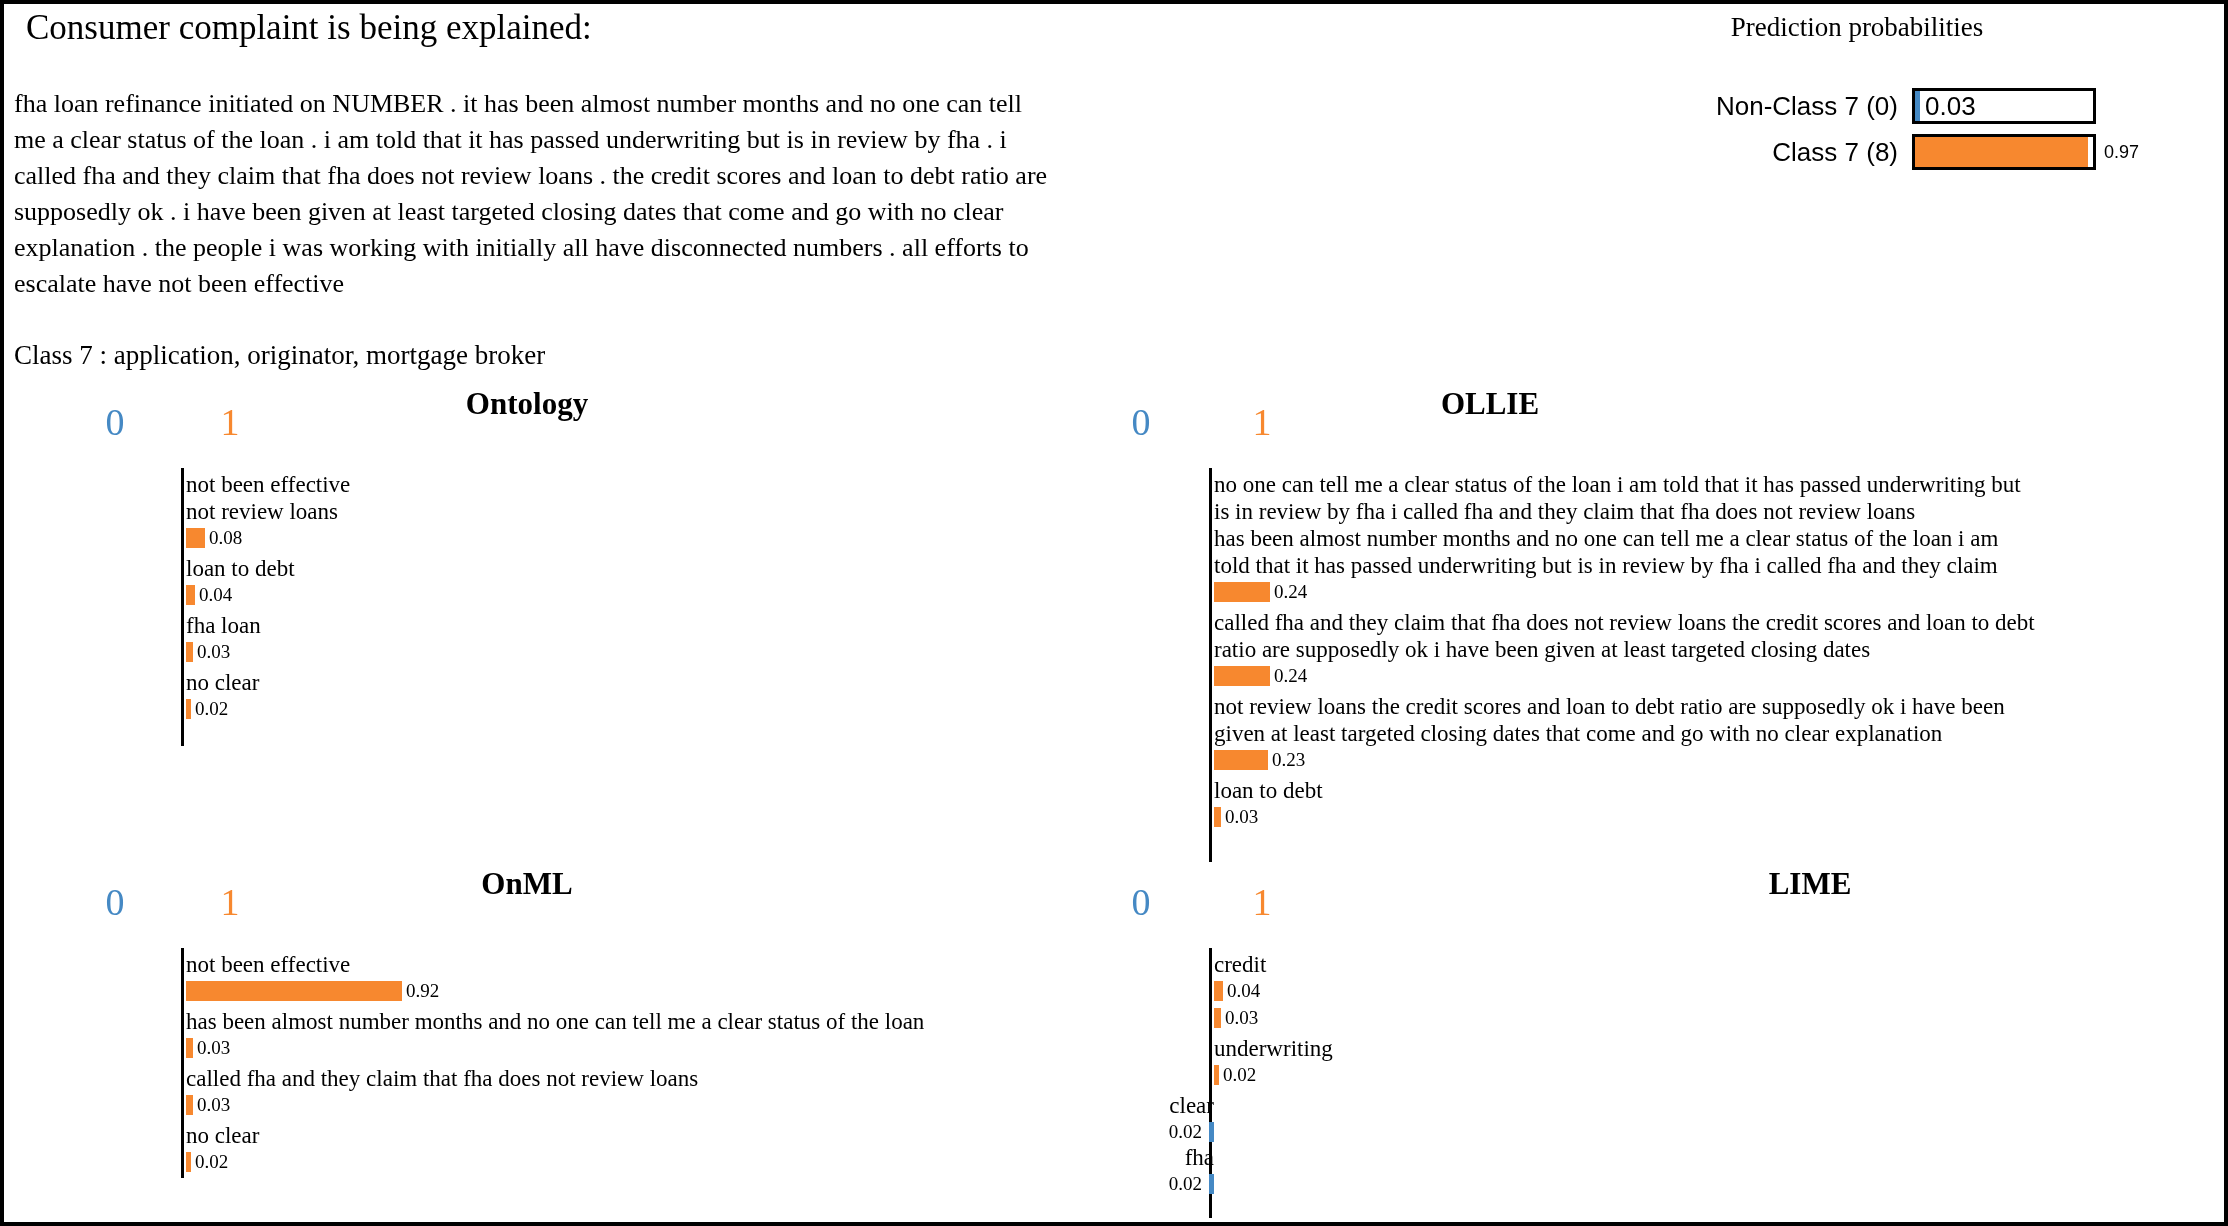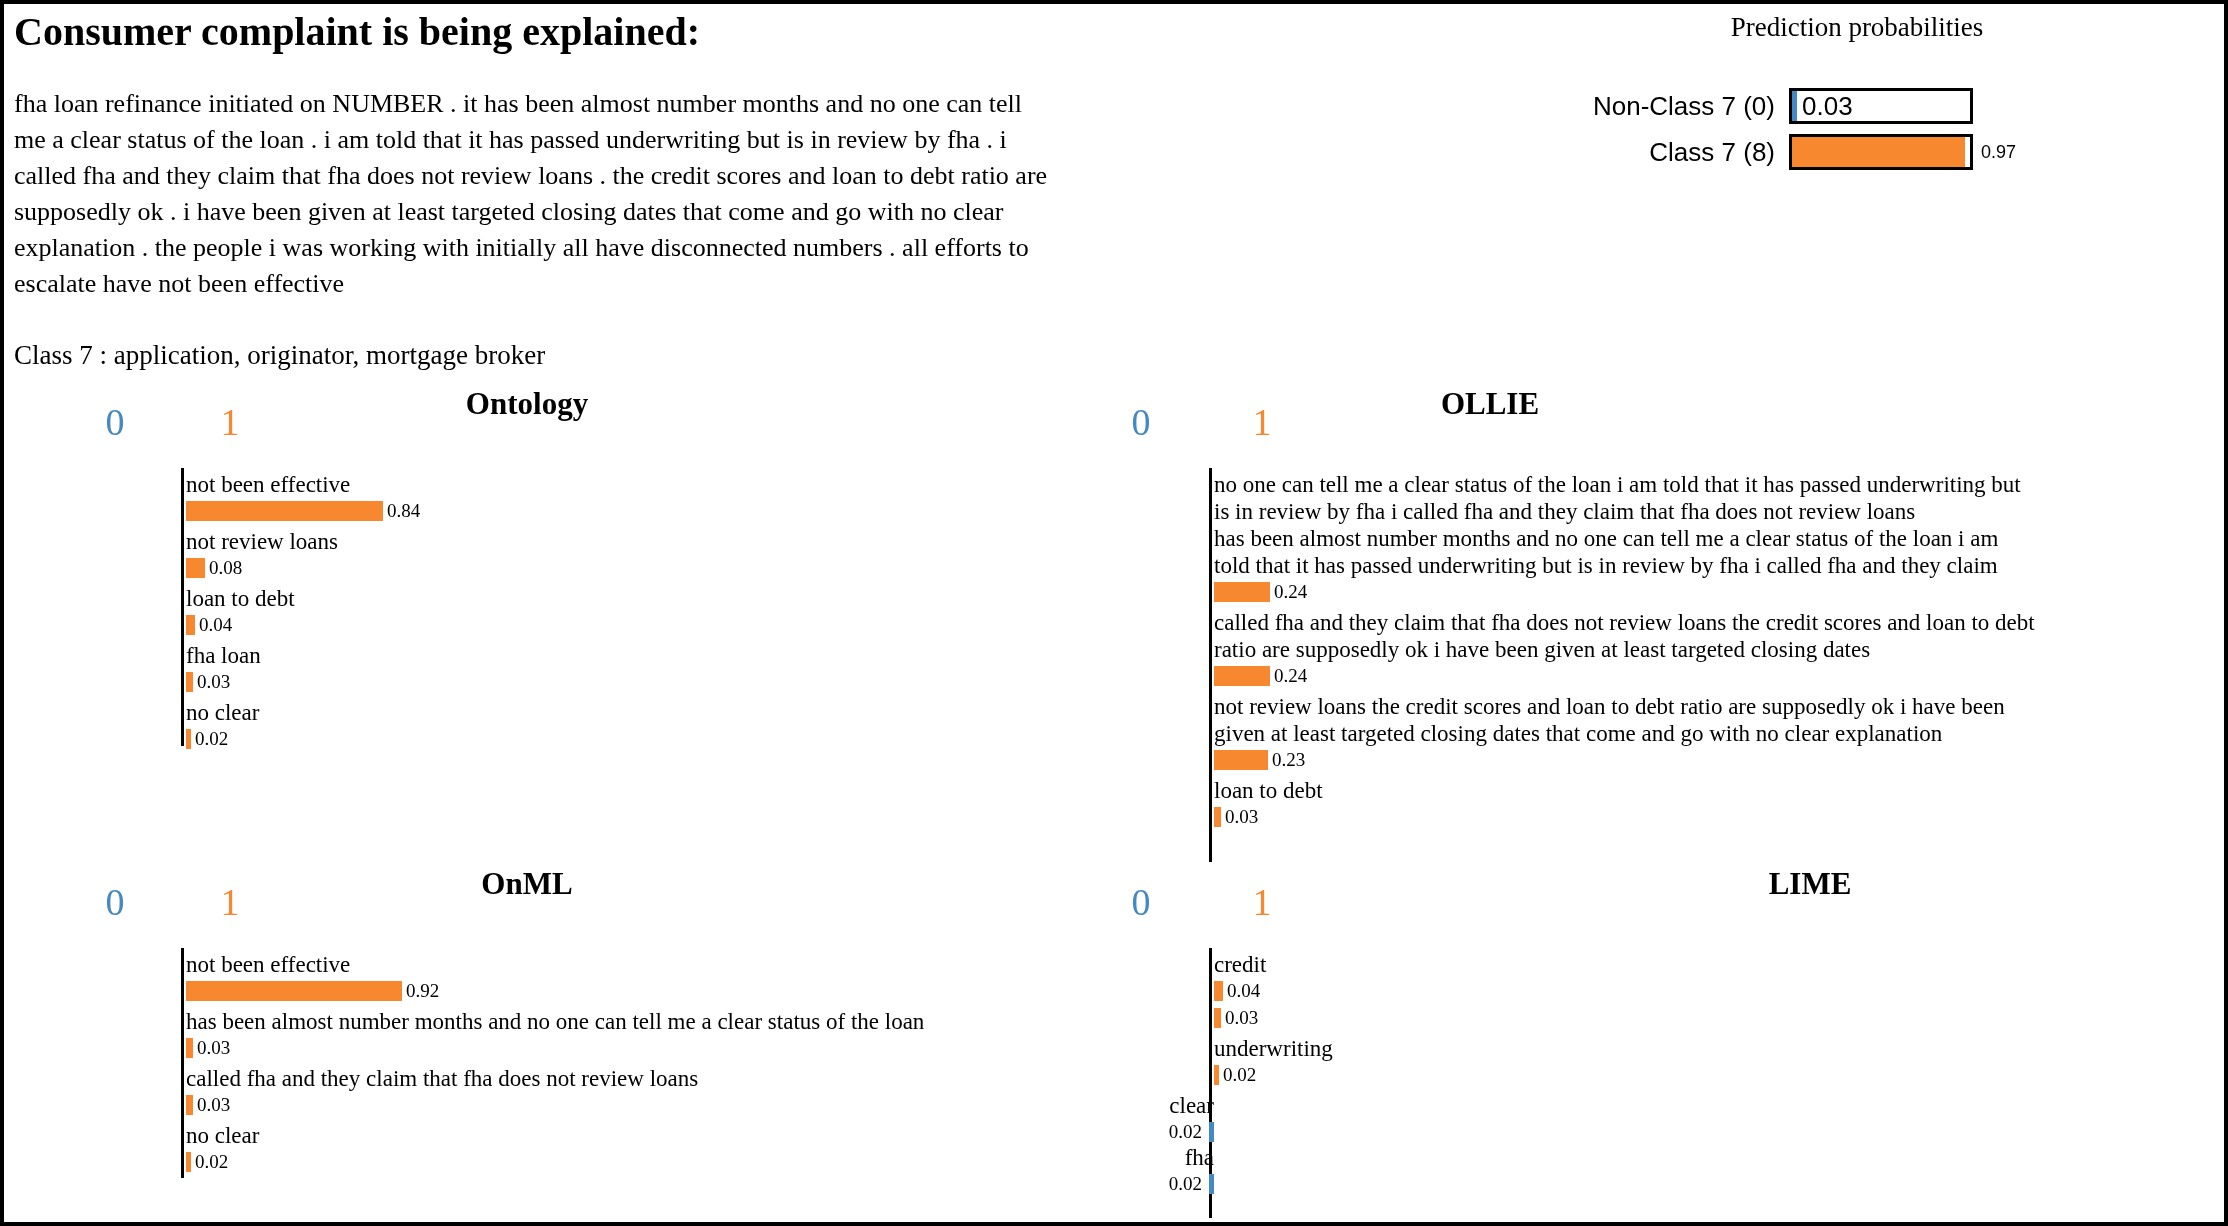--- a/index.html
+++ b/index.html
@@ -2,27 +2,27 @@
 <html style="--c0: #4589c4; --c1: #f7882f; --axis: #000000;"><head>
 <meta charset="utf-8">
 <style>
   :root { --c0:#4589c4; --c1:#f7882f; --axis:#000; }
   * { margin:0; padding:0; box-sizing:border-box; }
   html,body { width:2228px; height:1226px; background:#fff; }
   body { position:relative; font-family:"Liberation Serif", serif; color:#000; }
   .frame { position:absolute; inset:0; border:4px solid #000; background:#fff; }
 
   
-  .doc-title { position:absolute; left:14px; top:8px; font-size:40px; font-weight:bold; }
+  .doc-title { position:absolute; left:26px; top:8px; font-size:35px; font-weight:normal; }
   .complaint { position:absolute; left:14px; top:86px; width:1320px; font-size:26px; line-height:36px; white-space:pre-line; }
   .class-line { position:absolute; left:14px; top:340px; font-size:27px; }
 
   
   .pred-title { position:absolute; left:1857px; top:12px; transform:translateX(-50%); font-size:27px; font-weight:normal; white-space:nowrap; }
-  .pred-rows { position:absolute; left:1531px; top:88px; }
+  .pred-rows { position:absolute; left:1654px; top:88px; }
   .pred-row { display:flex; align-items:stretch; height:36px; margin-bottom:10px; font-family:"Liberation Sans", sans-serif; }
   .pred-label { width:258px; text-align:right; padding-right:14px; font-size:26px; line-height:36px; white-space:nowrap; }
   .pred-barbox { position:relative; width:184px; border:3px solid #000; background:#fff; }
   .pred-fill { height:100%; width:0; }
   .pred-inside { position:absolute; left:10px; top:0; font-size:26px; line-height:30px; }
   .pred-outside { margin-left:8px; font-size:18px; line-height:36px; }
 
   
   .panel { position:absolute; inset:0; pointer-events:none; }
   .legend { position:absolute; transform:translateX(-50%); font-size:38px; line-height:44px; }
@@ -79,24 +79,20 @@
 <section class="panel">
   <span class="legend l0" style="left:115px;top:400px">0</span>
   <span class="legend l1" style="left:230px;top:400px">1</span>
   <h2 class="ptitle" style="left:527px;top:386px">Ontology</h2>
   <div class="axis" style="left:181px;top:468px;height:278px"></div>
   <div class="items" style="left:186px;top:471px;width:900px">
       <div class="exp-item side-right">
 
     <div class="zone-right" style="display: block;">
       <div class="item-label">not been effective</div>
-      <div class="bar-row">
-        <div class="bar" style="width: 197px; background: rgb(247, 136, 47);"></div>
-        <span class="bar-value">0.84</span>
-      </div>
     </div>
   </div>
       <div class="exp-item side-right">
 
     <div class="zone-right" style="display: block;">
       <div class="item-label">not review loans</div>
       <div class="bar-row">
         <div class="bar" style="width: 19px; background: rgb(247, 136, 47);"></div>
         <span class="bar-value">0.08</span>
       </div>

